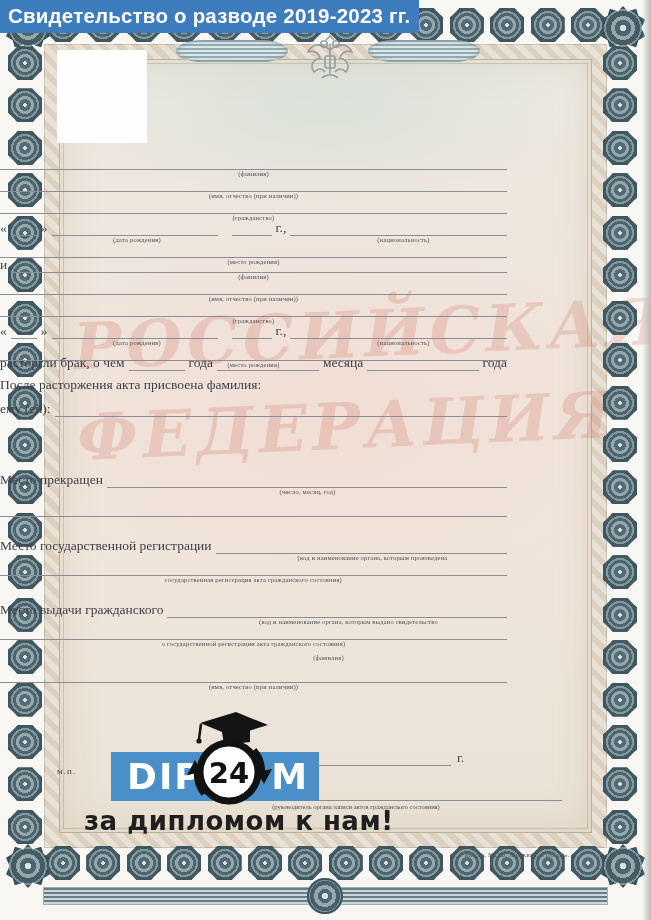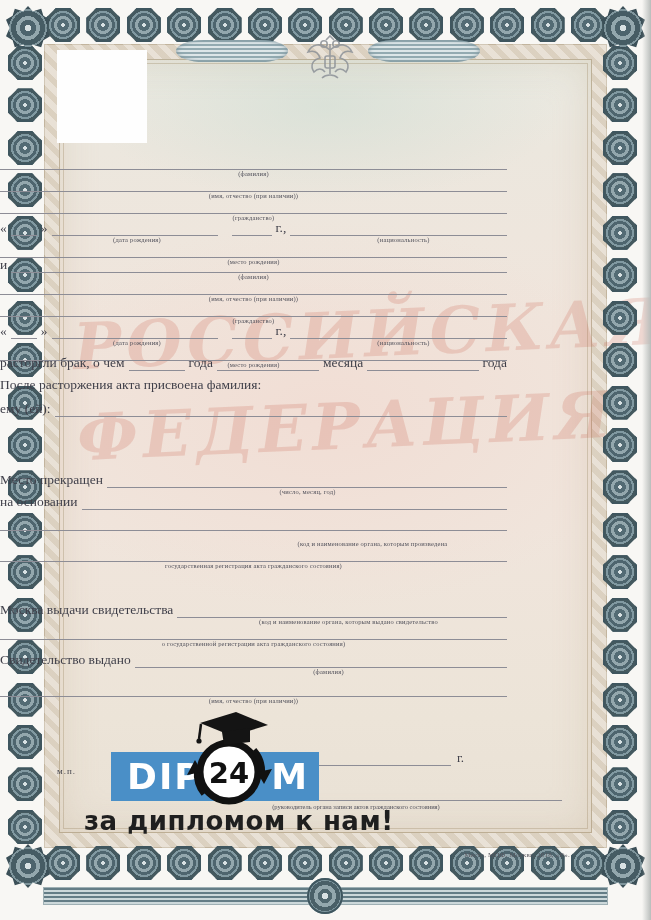--- a/index.html
+++ b/index.html
@@ -198,20 +198,23 @@
       <circle cx="22" cy="10" r="3.2"></circle>
       <circle cx="34" cy="10" r="3.2"></circle>
       <path d="M24 6 L28 2 L32 6"></path>
       <rect x="23" y="22" width="10" height="12" rx="2"></rect>
       <path d="M20 44 C24 40 32 40 36 44"></path>
     </g>
   </svg>
 
   <div class="white-patch"></div>
 
+  <div class="banner">
+    <span>Свидетельство о разводе 2019-2023 гг.</span>
+  </div>
 
   <div class="title">
   </div>
 
   <div class="wm">
     <div>РОССИЙСКАЯ</div>
     <div>ФЕДЕРАЦИЯ</div>
   </div>
 
   <div class="form-abs sec" style="top:156px">
@@ -308,58 +311,54 @@
 
   <div class="form-abs sec" style="top:473px">
     <div class="frow" style="height:15px">
       <span class="lbl">Место прекращен</span>
       <span class="fill"></span>
     </div>
     <div class="crow">
       <span class="sp" style="width:108px"></span>
       <span class="cap grow">(число, месяц, год)</span>
     </div>
+    <div class="lrow h20"></div>
+  </div>
+
+  <div class="form-abs sec" style="top:540px">
     <div class="frow" style="height:14px">
-      <span class="lbl">на основании</span>
-      <span class="fill"></span>
-    </div>
-    <div class="lrow h20"></div>
-  </div>
-
-  <div class="form-abs sec" style="top:540px">
+      <span class="lbl">Место государственной регистрации</span>
+      <span class="fill"></span>
+    </div>
     <div class="crow">
       <span class="sp" style="width:238px"></span>
       <span class="cap grow">(код и наименование органа, которым произведена</span>
     </div>
     <div class="lrow"></div>
     <div class="crow">
         <span class="cap grow">государственная регистрация акта гражданского состояния)</span>
       </div>
   </div>
 
   <div class="form-abs sec" style="top:604px">
     <div class="frow" style="height:14px">
-      <span class="lbl">Москва выдачи свидетельства</span>
+      <span class="lbl">Место выдачи гражданского</span>
       <span class="fill"></span>
     </div>
     <div class="crow">
       <span class="sp" style="width:190px"></span>
       <span class="cap grow">(код и наименование органа, которым выдано свидетельство</span>
     </div>
     <div class="lrow"></div>
     <div class="crow">
         <span class="cap grow">о государственной регистрации акта гражданского состояния)</span>
       </div>
   </div>
 
   <div class="form-abs sec" style="top:654px">
-    <div class="frow" style="height:14px">
-      <span class="lbl">Свидетельство выдано</span>
-      <span class="fill"></span>
-    </div>
     <div class="crow">
       <span class="sp" style="width:150px"></span>
       <span class="cap grow">(фамилия)</span>
     </div>
     <div class="lrow h20"></div>
     <div class="crow">
         <span class="cap grow">(имя, отчество (при наличии))</span>
       </div>
   </div>
 

